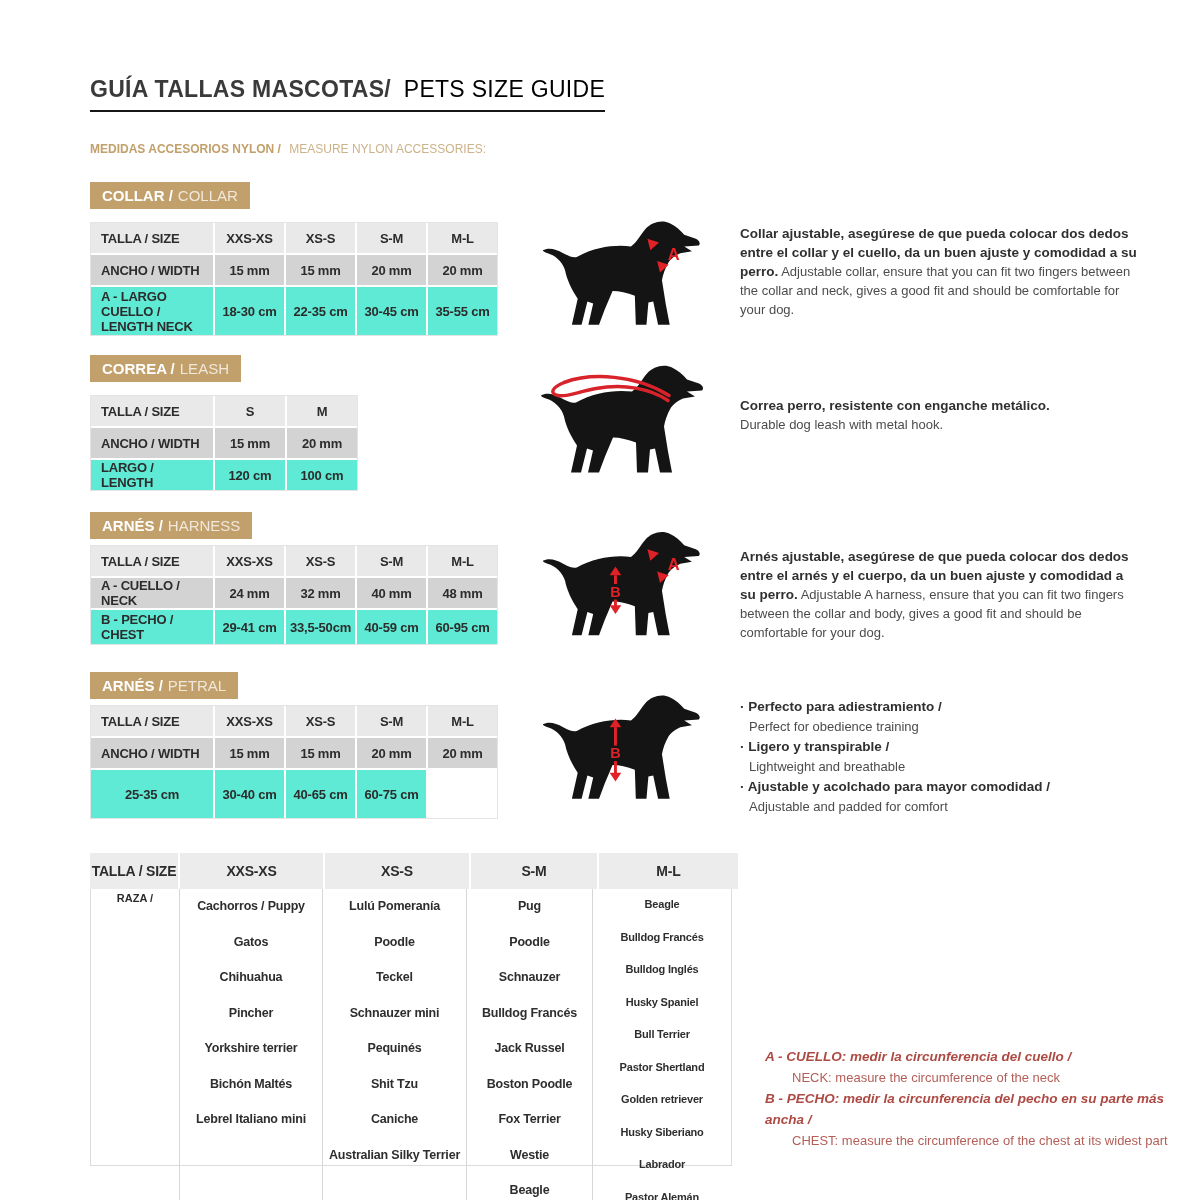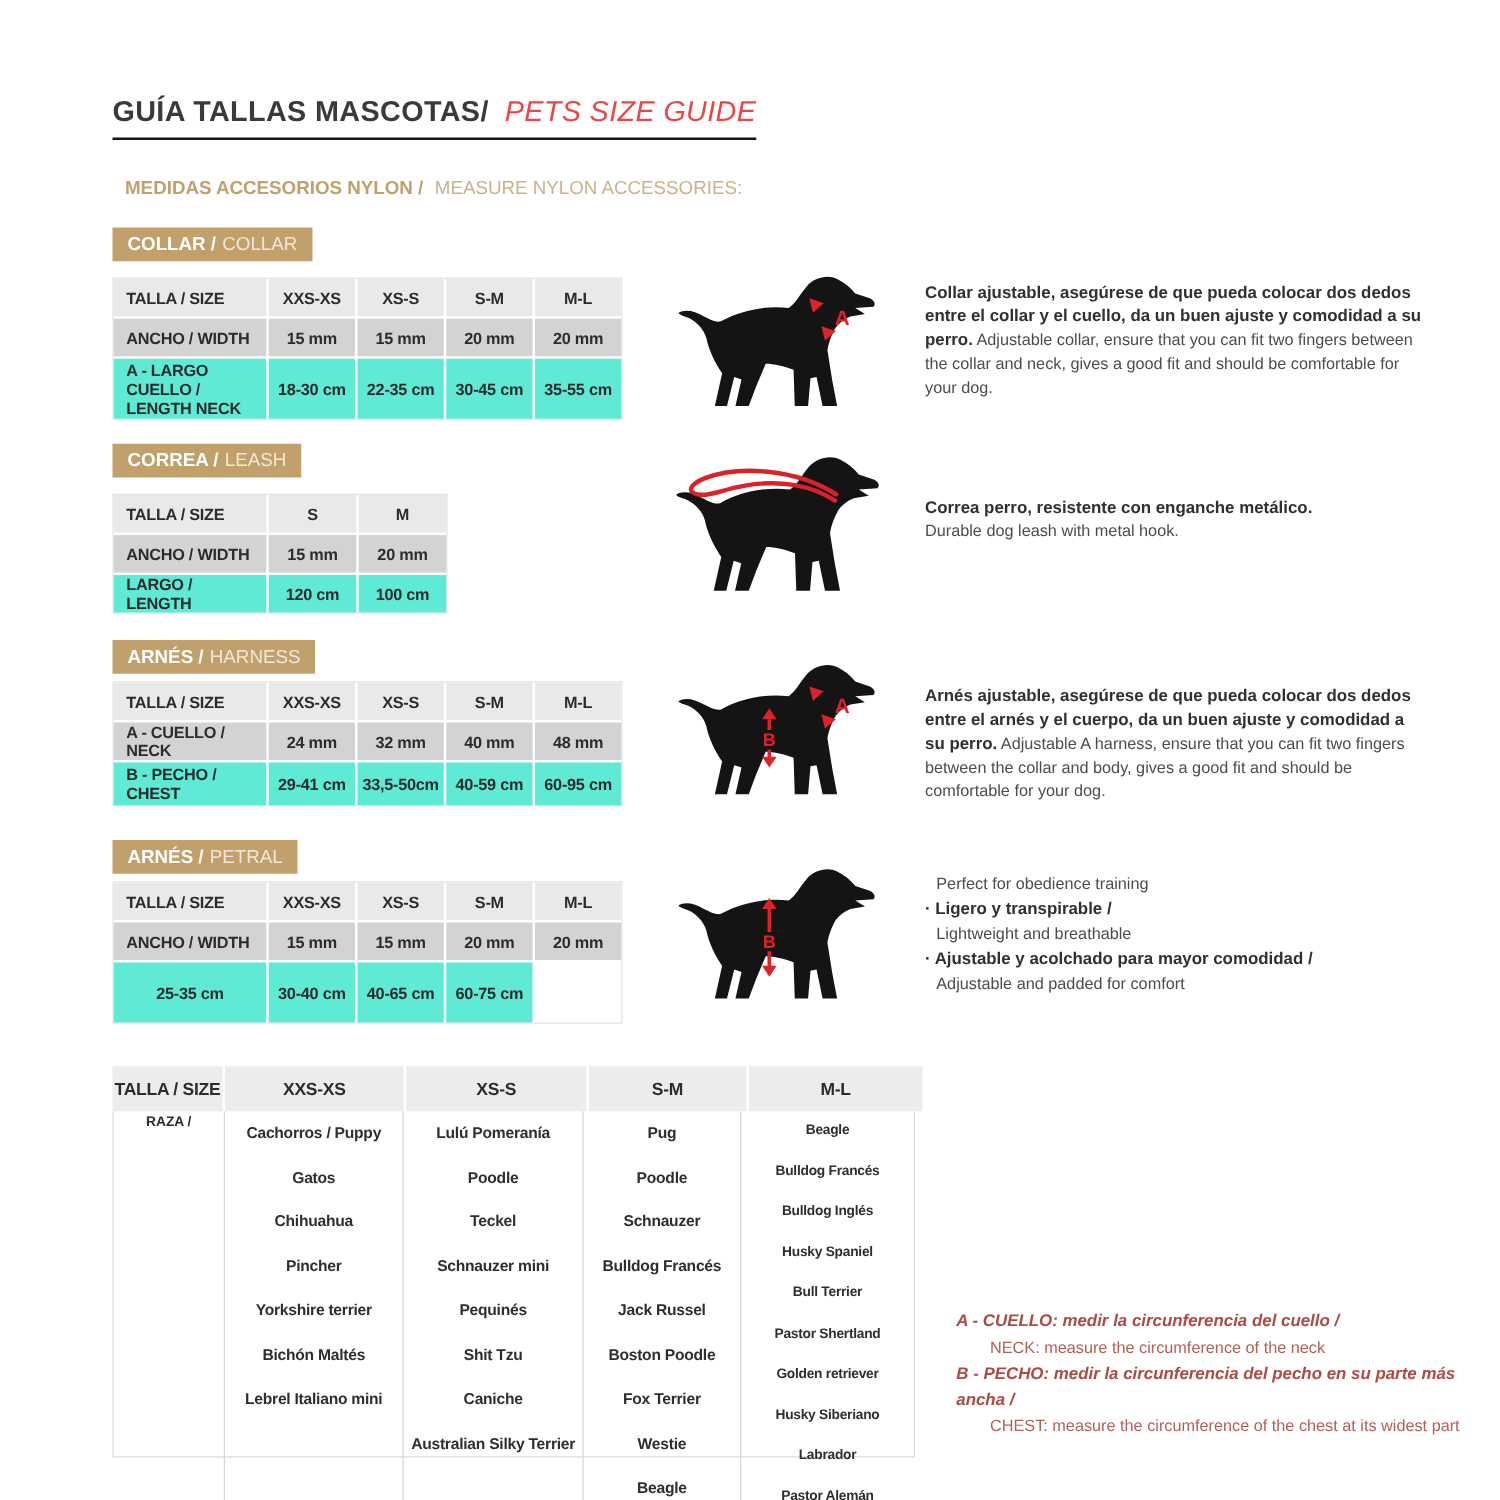--- a/index.html
+++ b/index.html
@@ -4,23 +4,23 @@
 <style>
   * { margin:0; padding:0; box-sizing:border-box; }
   html,body { background:#ffffff; }
   body { width:1200px; height:1200px; font-family:"Liberation Sans", sans-serif; }
   .page { position:relative; width:1200px; height:1200px; background:#fff; overflow:hidden; }
 
   
   .title { position:absolute; left:90px; top:76px; font-size:23px; letter-spacing:.3px;
            padding-bottom:7px; border-bottom:2px solid #161616; white-space:nowrap; }
   .title .es { font-weight:700; color:#3a3a3a; }
-  .title .en { font-weight:400; color:#ef4444; margin-left:6px;font-style:italic; }
-
-  .subtitle { position:absolute; left:100px; top:142px; font-size:15px; white-space:nowrap; }
+  .title .en { font-weight:400; color:#000000; margin-left:6px; }
+
+  .subtitle { position:absolute; left:90px; top:142px; font-size:12px; white-space:nowrap; }
   .subtitle .es { font-weight:700; color:#c2a06b; }
   .subtitle .en { font-weight:400; color:#ccb288; margin-left:5px; }
 
   
   .tag { position:absolute; background:#c2a06b; height:27px; display:flex; align-items:center;
          padding:0 12px; font-size:15px; white-space:nowrap; }
   .tag .es { font-weight:700; color:#ffffff; }
   .tag .en { font-weight:400; color:rgba(255,255,255,.75); margin-left:5px; }
 
   
@@ -205,20 +205,21 @@
   </div>
   <svg class="dogfig" style="left:538px; top:690px;" width="184" height="116" viewBox="0 0 190 115">
     <use href="#dogbody"></use>
     <polygon points="74,36 86,36 80,27" fill="#e02127"></polygon>
     <line x1="80" y1="36" x2="80" y2="55" stroke="#e02127" stroke-width="3"></line>
     <text x="80" y="68" font-size="15" font-weight="bold" fill="#e02127" text-anchor="middle">B</text>
     <line x1="80" y1="71" x2="80" y2="84" stroke="#e02127" stroke-width="3"></line>
     <polygon points="74,83 86,83 80,92" fill="#e02127"></polygon>
   </svg>
   <div class="bullets" style="left:740px; top:697px;">
+    <div class="bullet-es">Perfecto para adiestramiento /</div>
     <div class="bullet-en">Perfect for obedience training</div>
     <div class="bullet-es">Ligero y transpirable /</div>
     <div class="bullet-en">Lightweight and breathable</div>
     <div class="bullet-es">Ajustable y acolchado para mayor comodidad /</div>
     <div class="bullet-en">Adjustable and padded for comfort</div>
   </div>
 
   <div class="btable">
     <div class="bt-head">
       <div class="bt-hcell">TALLA / SIZE</div>

